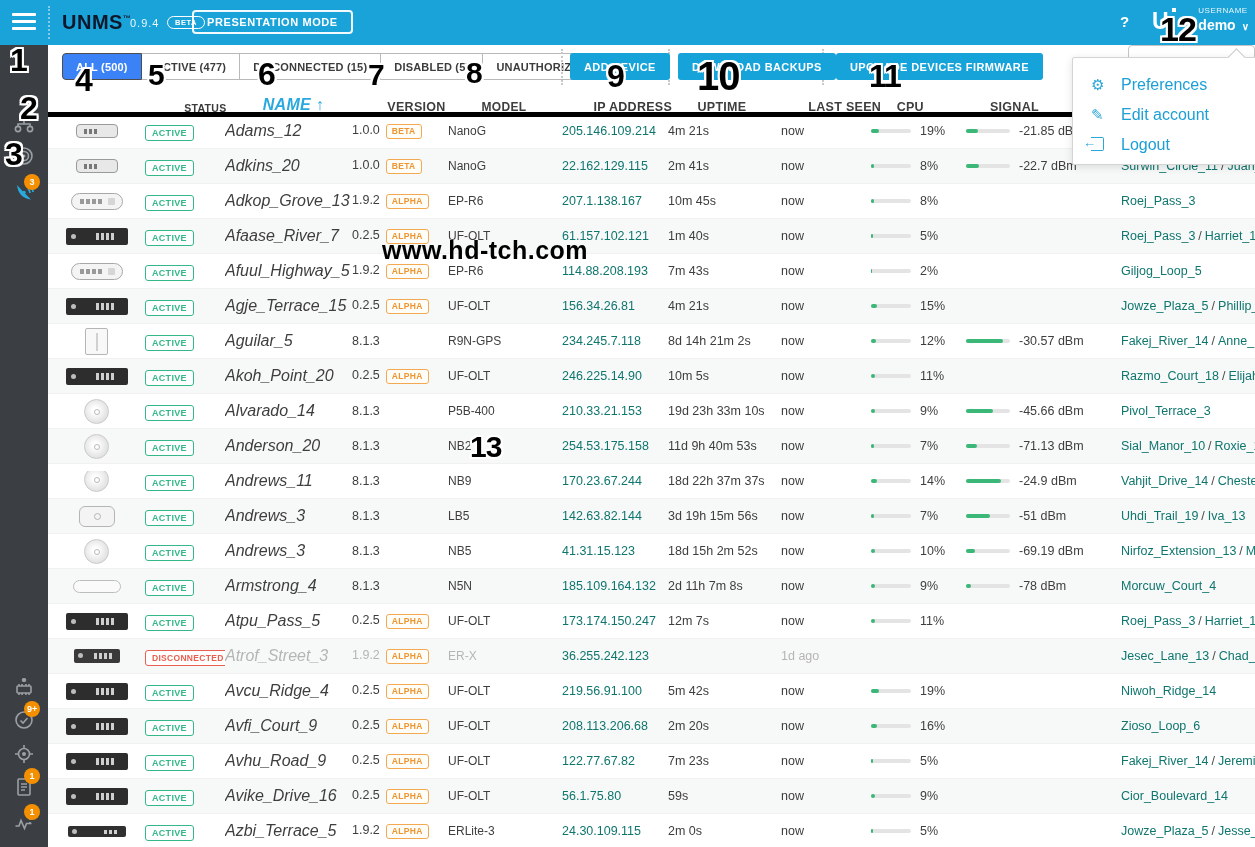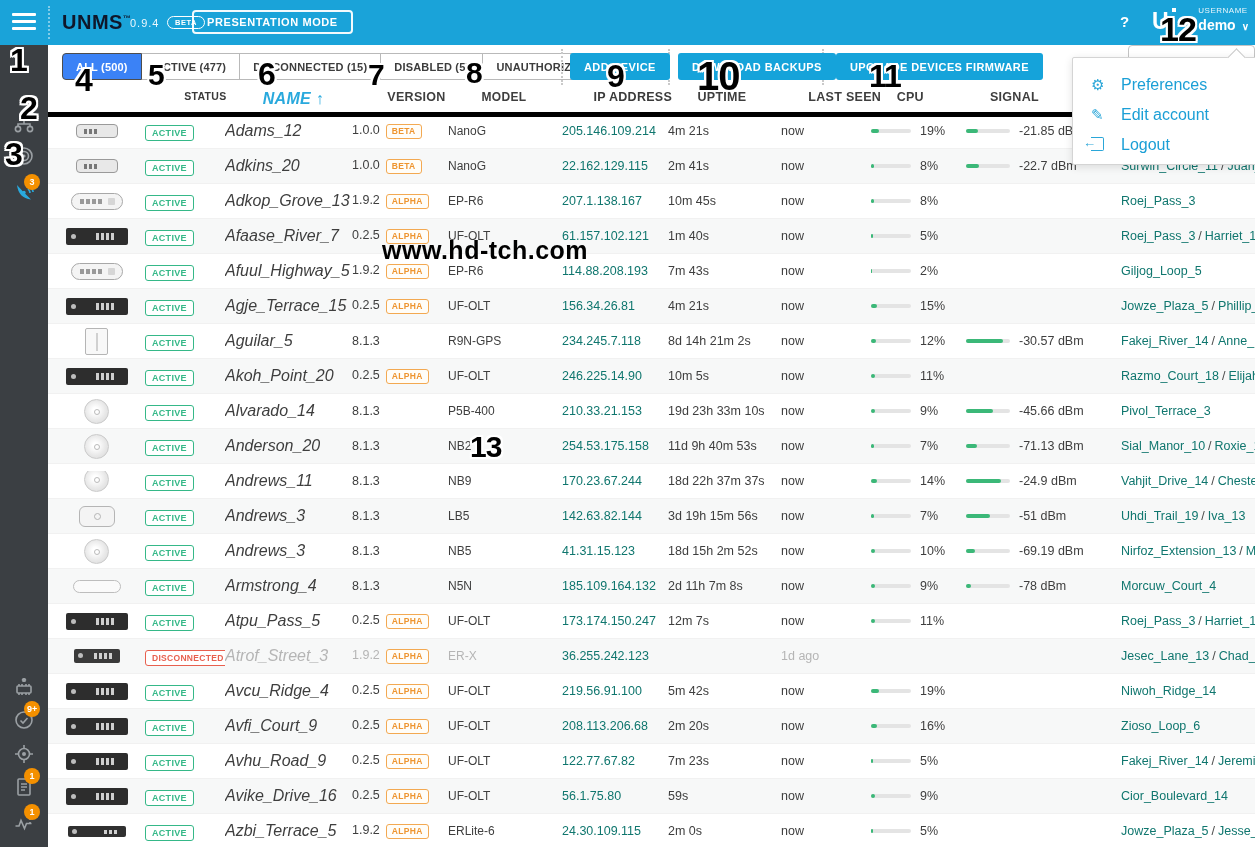--- a/index.html
+++ b/index.html
@@ -48,21 +48,21 @@
   .tab.active { background:#3b82f6; border-color:#4d4d4d; color:#fff; }
   .vdots { position:absolute; top:4px; height:36px; border-left:2px dotted #c9c9c9; }
   .act-btn { position:absolute; top:8px; height:27px; display:flex; align-items:center; padding:0 14px;
              background:#15a3da; color:#fff; font-size:11px; font-weight:bold; letter-spacing:.4px;
              border-radius:3px; cursor:pointer; white-space:nowrap; }
   .searchbox { position:absolute; left:1080px; top:0px; width:127px; height:31px; background:#fff;
                border:1px solid #c4c4c4; border-radius:4px; z-index:10; }
 
   
   .thead { position:absolute; left:48px; top:90px; width:1094px; height:24px; display:flex;
-           align-items:flex-start; font-size:10.5px; font-weight:bold; color:#3a3a3a; letter-spacing:.3px;padding-left:41px; }
+           align-items:flex-end; font-size:10.5px; font-weight:bold; color:#3a3a3a; letter-spacing:.3px;padding-left:41px; }
   .thead .sorted { color:#29a9dd; }
   .rows { position:absolute; left:48px; top:114px; width:1207px; }
   .row { display:flex; align-items:center; height:35px; border-bottom:1px solid #f1f1f1; background:#fff; }
   .row.alt { background:#f7f8f8; }
   .cell { overflow:hidden; white-space:nowrap; }
   .c-icon   { width:97px; display:flex; justify-content:center; }
   .c-status { width:80px; }
   .c-name   { width:127px; font-size:16px; color:#3e3e3e;font-style:italic; }
   .c-version{ width:96px; font-size:12.5px; color:#3e3e3e; }
   .c-model  { width:114px; font-size:12px; color:#3e3e3e; }
@@ -752,21 +752,21 @@
   <div class="row">
     <div class="cell c-icon">
         <div class="dev dev-erlite">
           <i></i>
           <b></b>
         </div>
       </div>
     <div class="cell c-status"><span class="badge-status">ACTIVE</span></div>
     <div class="cell c-name">Azbi_Terrace_5</div>
     <div class="cell c-version"><span>1.9.2</span><span class="vbadge">ALPHA</span></div>
-    <div class="cell c-model">ERLite-6</div>
+    <div class="cell c-model">ERLite-3</div>
     <div class="cell c-ip"><a class="blue">24.30.109.115</a></div>
     <div class="cell c-uptime">2m 0s</div>
     <div class="cell c-seen">now</div>
     <div class="cell c-cpu">
         <span class="bar">
           <span class="fill" style="width:5%"></span>
         </span>
         <span>5%</span>
       </div>
     <div class="cell c-signal"></div>

